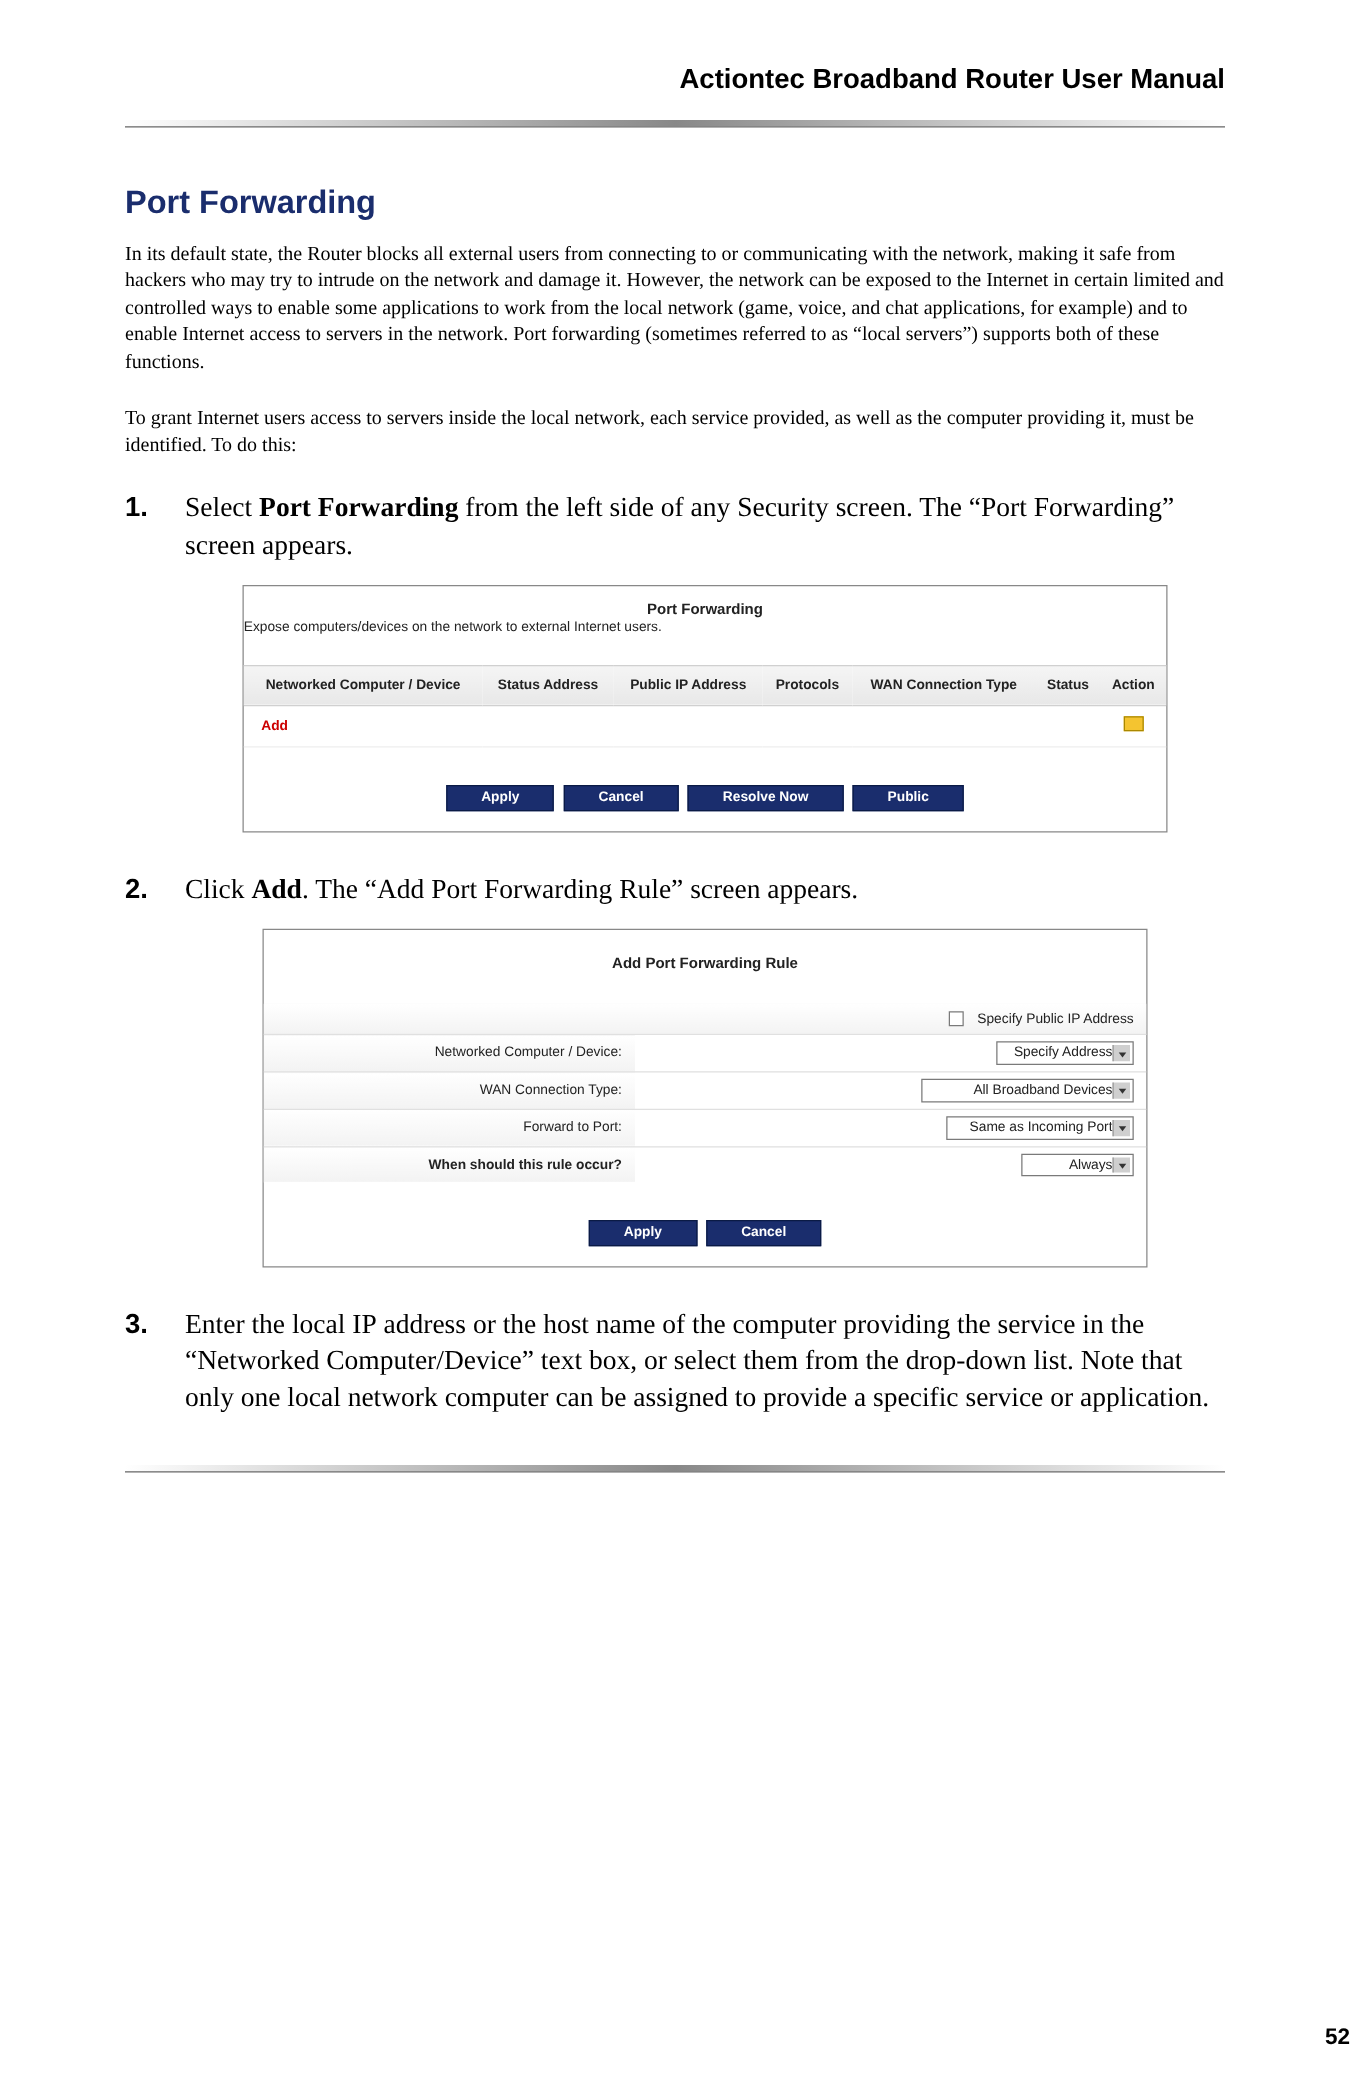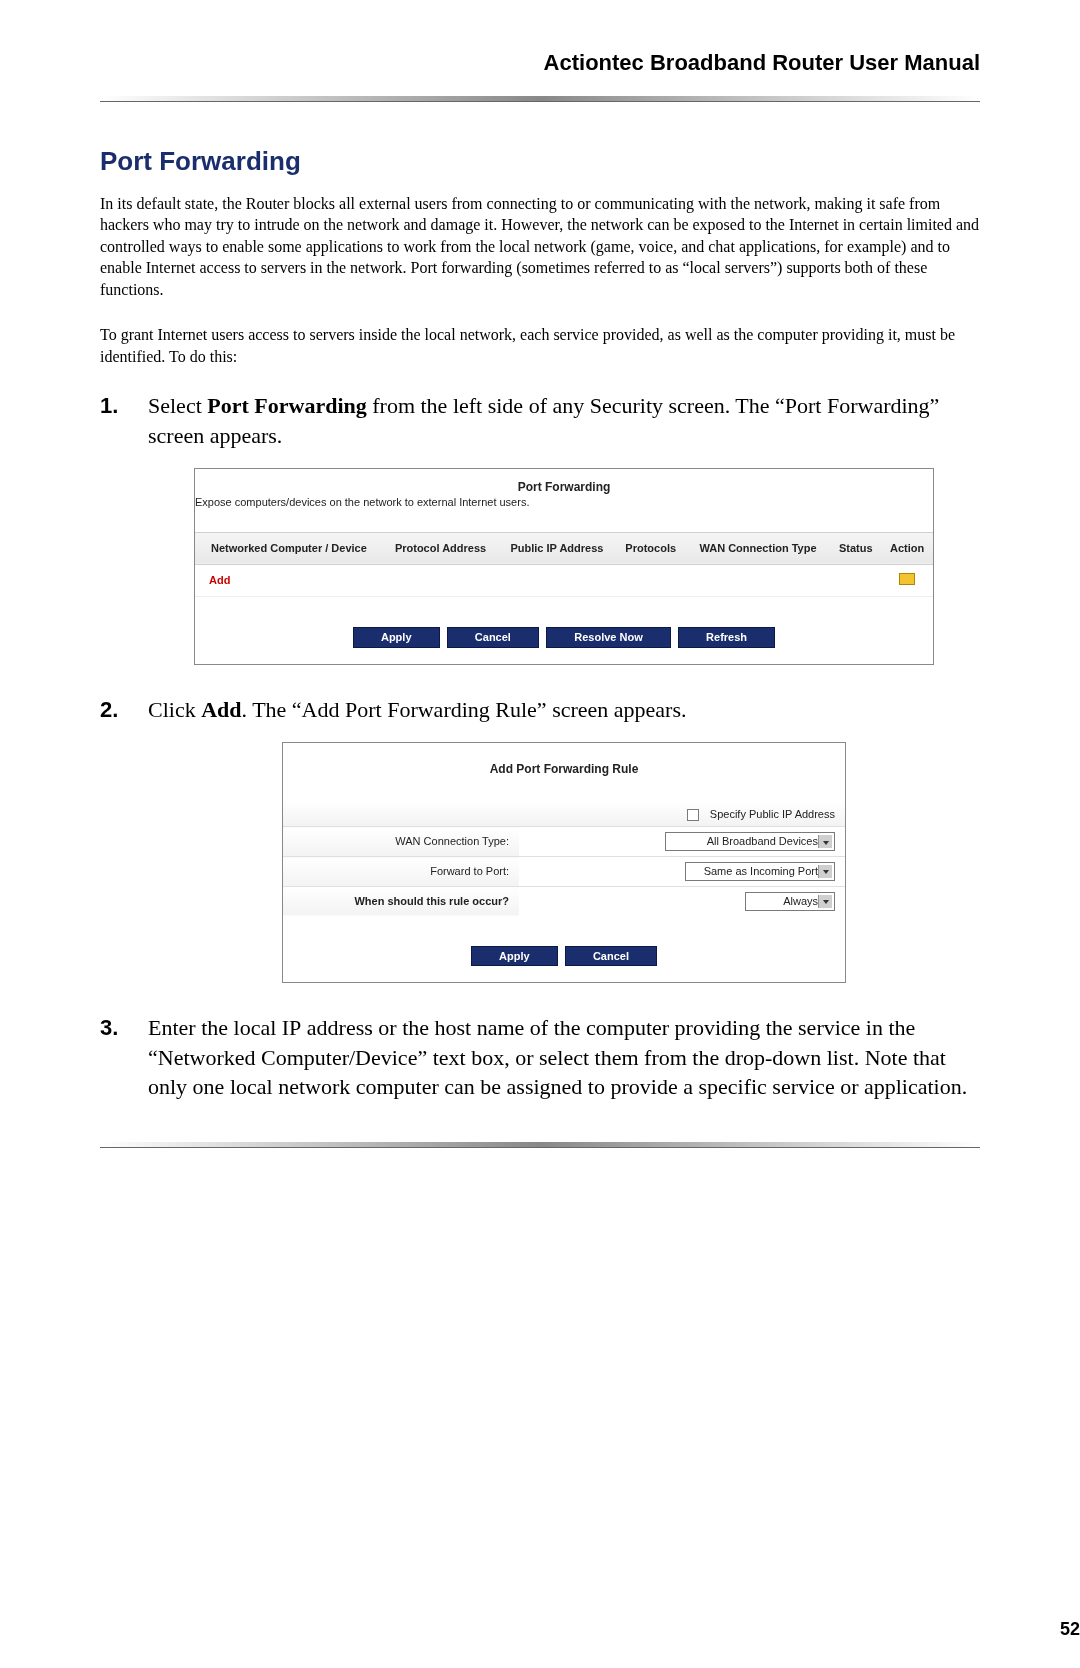--- a/index.html
+++ b/index.html
@@ -57,21 +57,21 @@
   .ip-caps { font-variant: small-caps; }
   .panel {
     border: 1px solid #888;
     margin: 18px auto 30px auto;
     font-family: Verdana, Arial, sans-serif;
     font-size: 12px;
     color: #222;
     background: #fff;
   }
   .panel1 { width: 740px; }
-  .panel2 { width: 564px; }
+  .panel2 { width: 708px; }
   .panel-title {
     text-align: center;
     font-weight: bold;
     padding-top: 10px;
   }
   .panel-sub {
     font-size: 11px;
     padding-bottom: 22px;
   }
   table.grid {
@@ -190,21 +190,21 @@
     <span class="num">1.</span>
     <span>Select </span><b class="ui">Port Forwarding</b><span> from the left side of any Security screen. The “Port Forwarding” screen appears.</span>
 
     <div class="panel panel1">
       <div class="panel-title">Port Forwarding</div>
       <div class="panel-sub">Expose computers/devices on the network to external Internet users.</div>
       <table class="grid">
         <tbody>
             <tr>
           <th>Networked Computer / Device</th>
-          <th>Protocol Address</th>
+          <th>Status Address</th>
           <th>Public IP Address</th>
           <th>Protocols</th>
           <th>WAN Connection Type</th>
           <th>Status</th>
           <th>Action</th>
         </tr>
         <tr>
           <td><span class="add-link">Add</span></td>
           <td></td>
               <td></td>
@@ -212,40 +212,44 @@
               <td></td>
               <td></td>
           <td style="text-align:center"><span class="action-icon"></span></td>
         </tr>
       </tbody>
         </table>
       <div class="btn-row">
         <span class="ui-btn">Apply</span>
         <span class="ui-btn">Cancel</span>
         <span class="ui-btn">Resolve Now</span>
-        <span class="ui-btn">Refresh</span>
+        <span class="ui-btn">Public</span>
       </div>
     </div>
   </li>
 
   <li>
     <span class="num">2.</span>
     <span>Click </span><b class="ui">Add</b><span>. The “Add Port Forwarding Rule” screen appears.</span>
 
     <div class="panel panel2">
       <div class="panel-title" style="padding:18px 0 24px 0">Add Port Forwarding Rule</div>
       <table class="form">
         <tbody>
             <tr class="first">
               <td colspan="2" class="lbl">
           <span class="chk"></span>
           <span>Specify Public IP Address</span>
         </td>
             </tr>
         <tr>
+          <td class="lbl">Networked Computer / Device:</td>
+          <td><span class="sel" style="min-width:110px">Specify Address</span></td>
+        </tr>
+        <tr>
           <td class="lbl">WAN Connection Type:</td>
           <td><span class="sel" style="min-width:170px">All Broadband Devices</span></td>
         </tr>
         <tr>
           <td class="lbl">Forward to Port:</td>
           <td><span class="sel" style="min-width:150px">Same as Incoming Port</span></td>
         </tr>
         <tr>
           <td class="lbl"><b>When should this rule occur?</b></td>
           <td><span class="sel" style="min-width:90px">Always</span></td>

